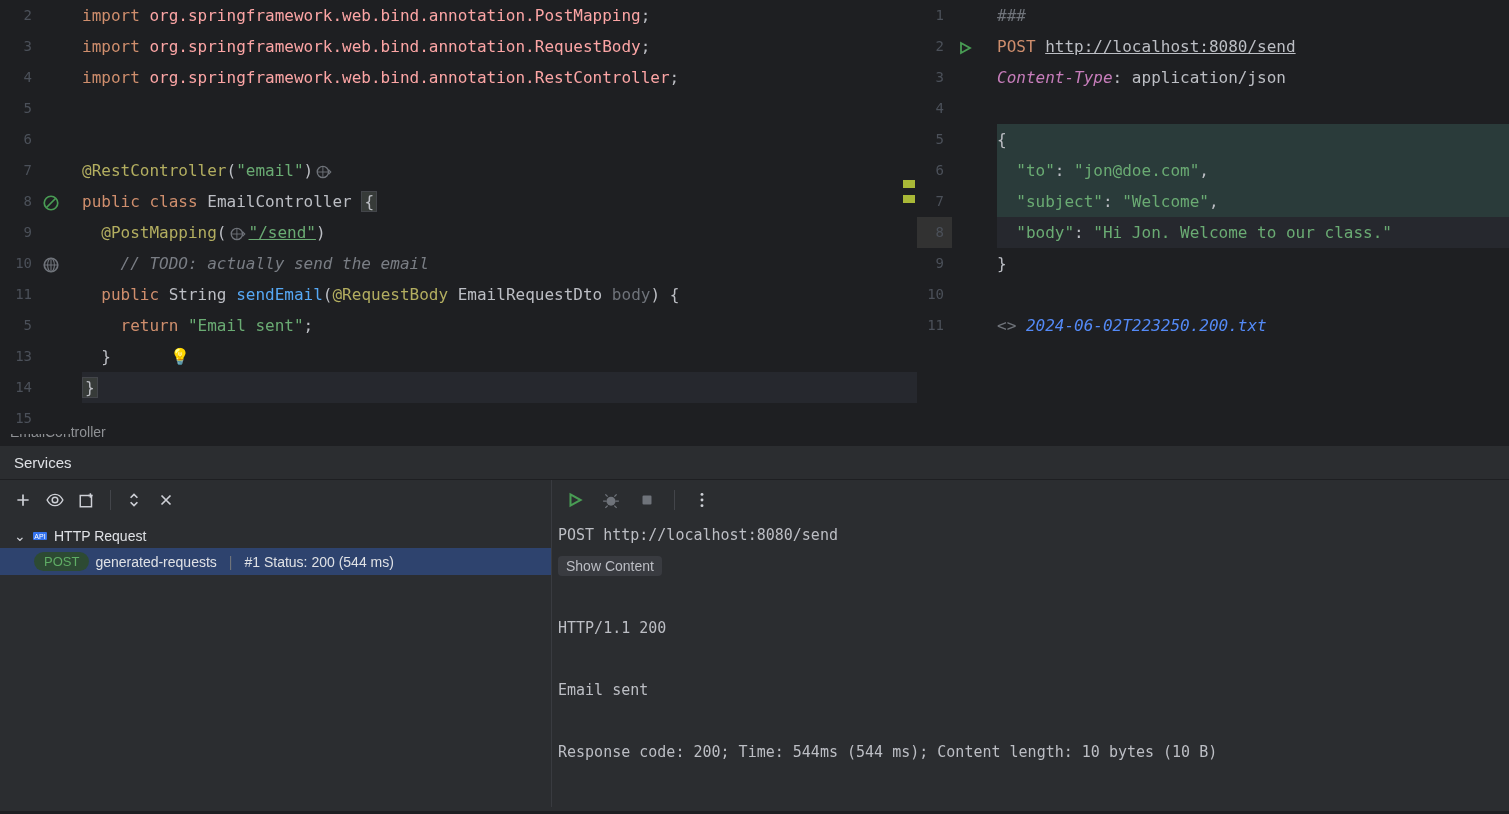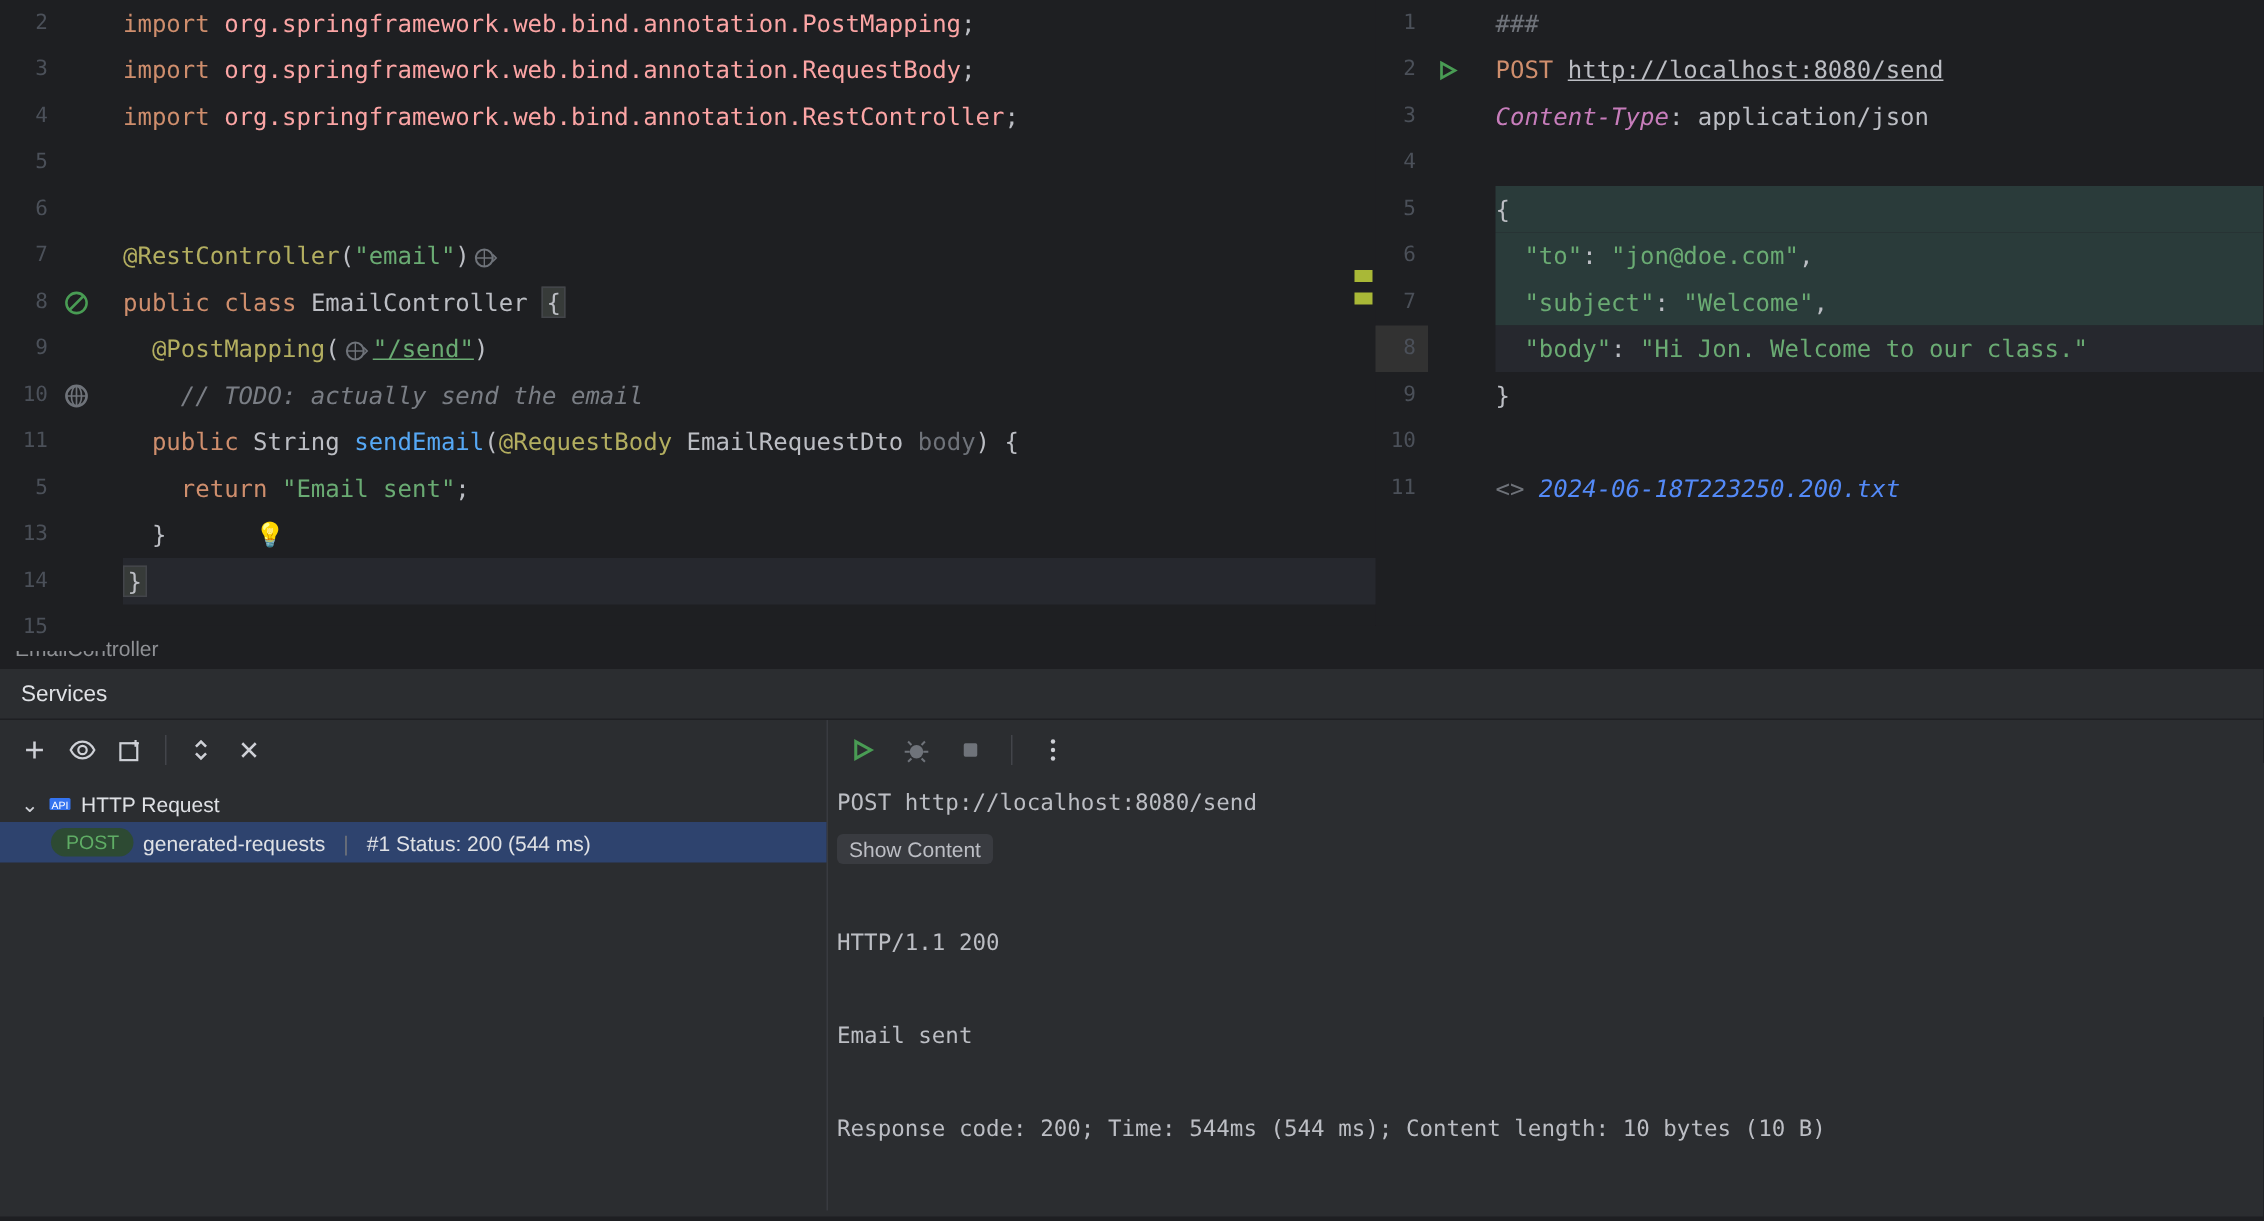--- a/index.html
+++ b/index.html
@@ -361,21 +361,21 @@
         <div class="code-line"><span class="kw-gray">###</span></div>
         <div class="code-line"><span class="kw-http-method">POST</span> <span class="kw-http-url">http://localhost:8080/send</span></div>
         <div class="code-line"><span class="kw-header-name">Content-Type</span><span class="kw-punct">: </span><span class="kw-punct">application/json</span></div>
         <div class="code-line"></div>
         <div class="code-line json-highlight"><span class="kw-punct">{</span></div>
         <div class="code-line json-highlight">  <span class="kw-json-key">"to"</span><span class="kw-punct">: </span><span class="kw-json-val">"jon@doe.com"</span><span class="kw-punct">,</span></div>
         <div class="code-line json-highlight">  <span class="kw-json-key">"subject"</span><span class="kw-punct">: </span><span class="kw-json-val">"Welcome"</span><span class="kw-punct">,</span></div>
         <div class="code-line caret-line">  <span class="kw-json-key">"body"</span><span class="kw-punct">: </span><span class="kw-json-val">"Hi Jon. Welcome to our class."</span></div>
         <div class="code-line"><span class="kw-punct">}</span></div>
         <div class="code-line"></div>
-        <div class="code-line"><span class="kw-gray">&lt;&gt; </span><span class="kw-timestamp">2024-06-18T223250.200.txt</span></div>
+        <div class="code-line"><span class="kw-gray">&lt;&gt; </span><span class="kw-timestamp">2024-06-02T223250.200.txt</span></div>
       </div>
     </div>
   </div>
 </div>
 
 <div class="breadcrumb">EmailController</div>
 
 <div class="services-panel">
   <div class="panel-header">Services</div>
   <div class="panel-content">

